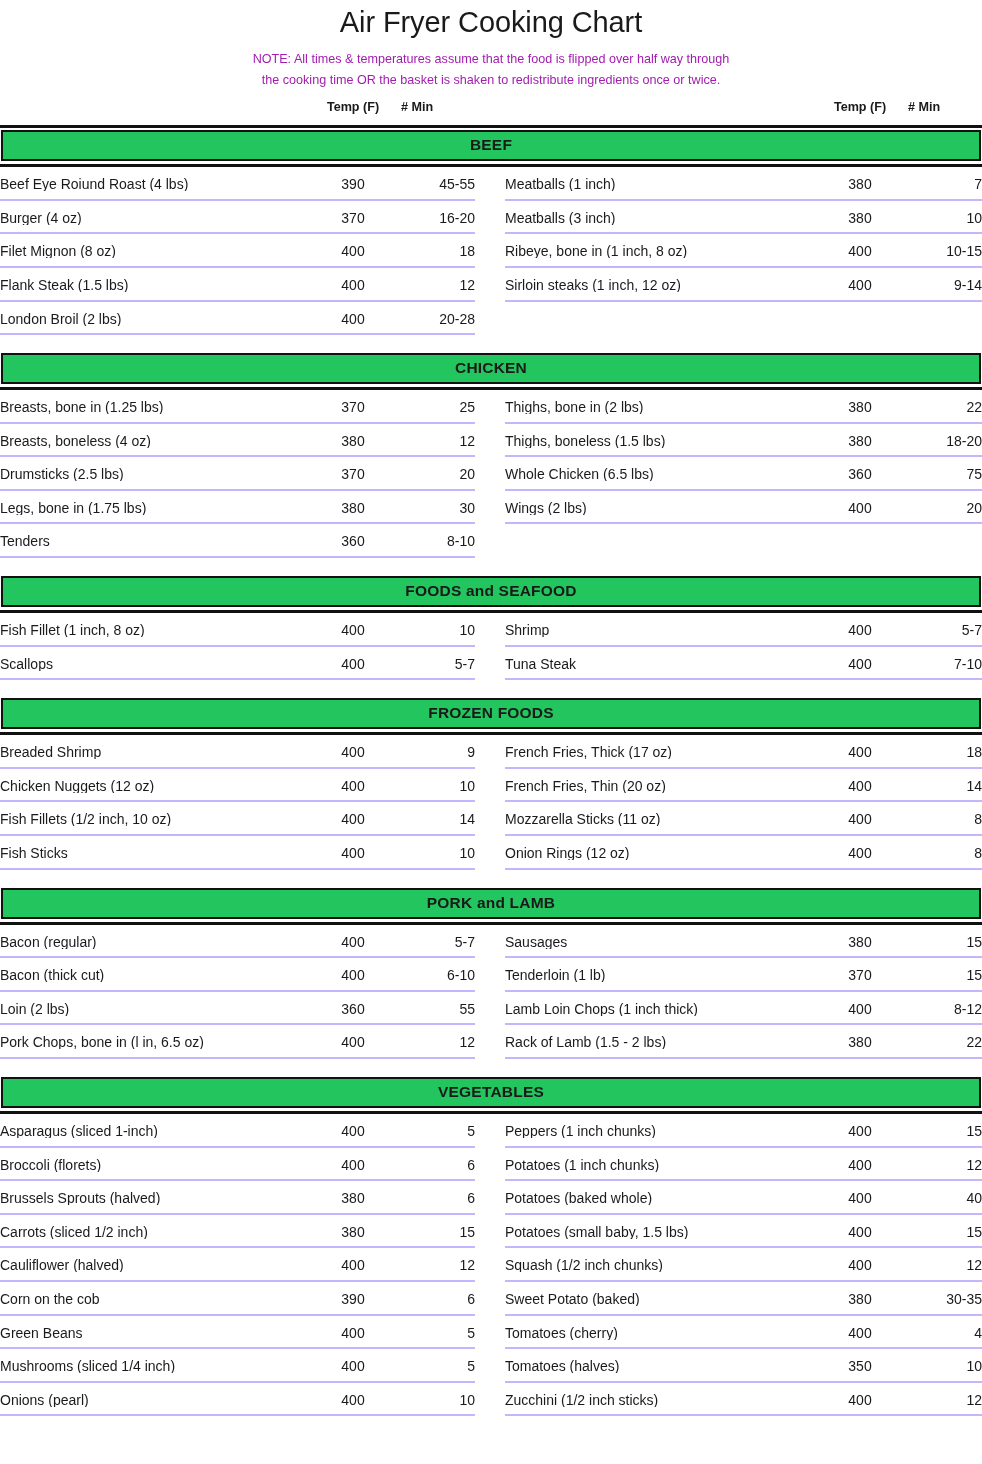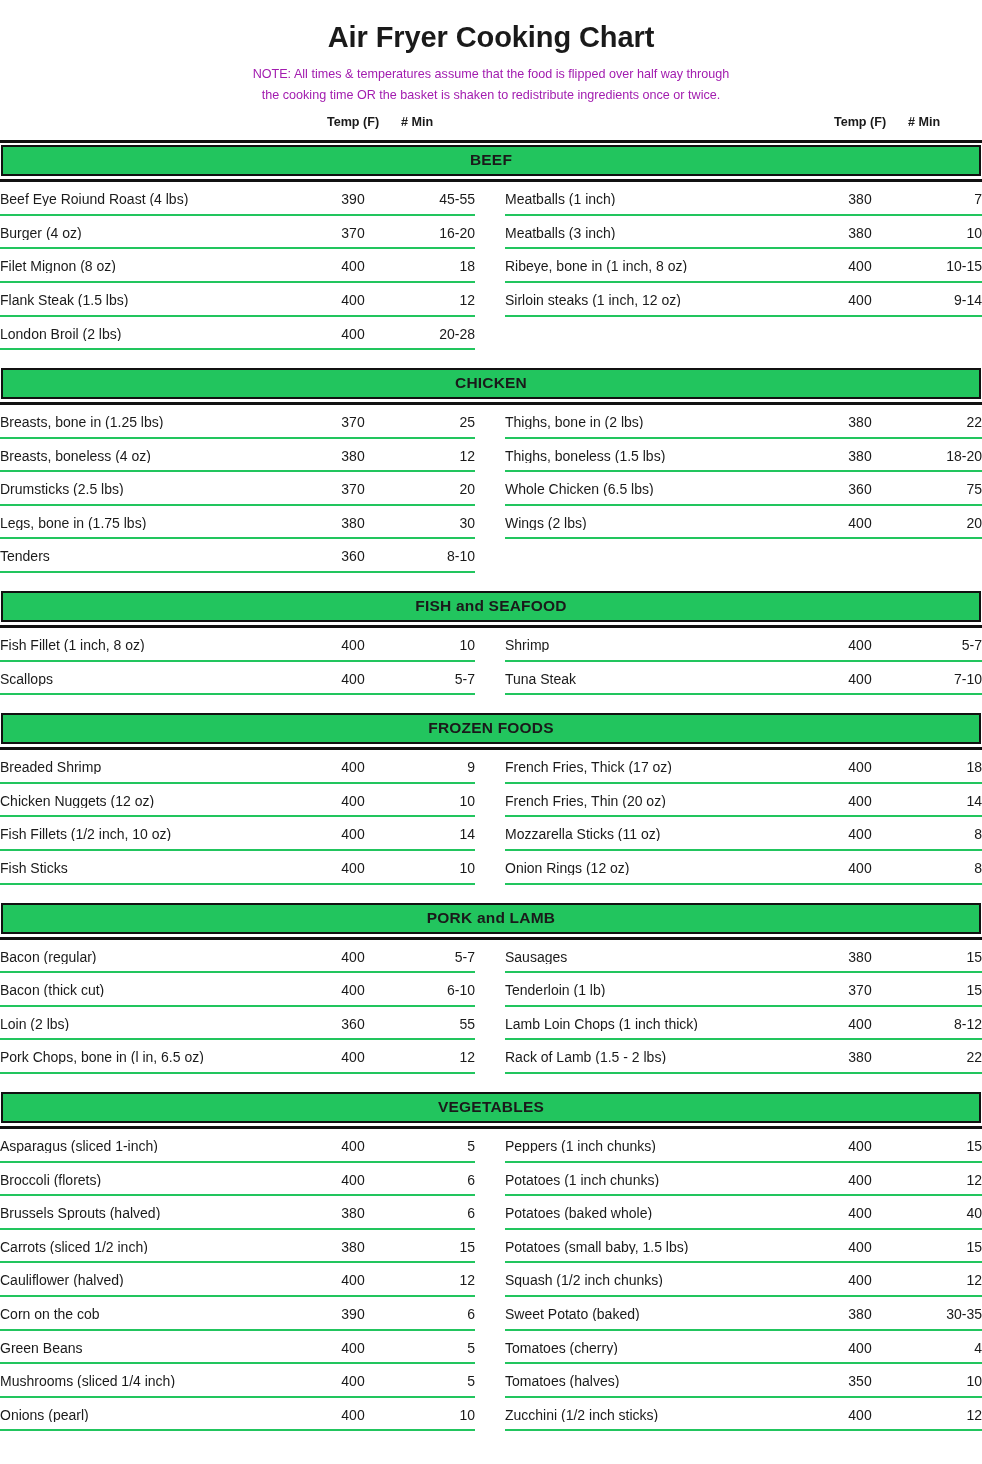--- a/index.html
+++ b/index.html
@@ -23,24 +23,24 @@
     overflow: hidden;
   }
 
   
   .doc-header {
     padding: 4px 0 0 0;
     text-align: center;
   }
   .doc-title {
     font-size: 29px;
-    font-weight: bold;
+    font-weight: normal;
     letter-spacing: -0.1px;
     line-height: 1.15;
-    margin: 17px 0 10px 0;
+    margin: 2px 0 10px 0;
   }
   .doc-note {
     font-size: 12.6px;
     line-height: 1.62;
     font-weight: normal;
     color: #a21caf;
     margin: 0 auto 10px auto;
     width: 700px;
   }
   .doc-note .nline { display: block; }
@@ -111,21 +111,21 @@
   .col.left  { padding-right: 16px; }
   .col.right { padding-left: 14px; }
 
   .row {
     display: flex;
     align-items: baseline;
     font-size: 14px;
     line-height: 1;
     height: 33.6px;
     box-sizing: border-box;
-    border-bottom: 2px solid #22c55e;
+    border-bottom: 2px solid #c4b5fd;
     padding-top: 10px;
   }
   .row.blank {
     border-bottom: none;
   }
   .row .r-name {
     flex: 1 1 auto;
     white-space: nowrap;
     overflow: hidden;
   }
@@ -290,21 +290,21 @@
               <div class="r-name"></div>
               <div class="r-temp"></div>
               <div class="r-min"></div>
             </div>
           </div>
         </div>
       </div>
       <div class="section-gap"></div>
       <div class="section">
         <div class="section-banner-wrap">
-          <div class="section-banner">FISH and SEAFOOD</div>
+          <div class="section-banner">FOODS and SEAFOOD</div>
         </div>
         <div class="rows">
           <div class="col left">
             <div class="row">
               <div class="r-name">Fish Fillet (1 inch, 8 oz)</div>
               <div class="r-temp">400</div>
               <div class="r-min">10</div>
             </div>
             <div class="row">
               <div class="r-name">Scallops</div>

